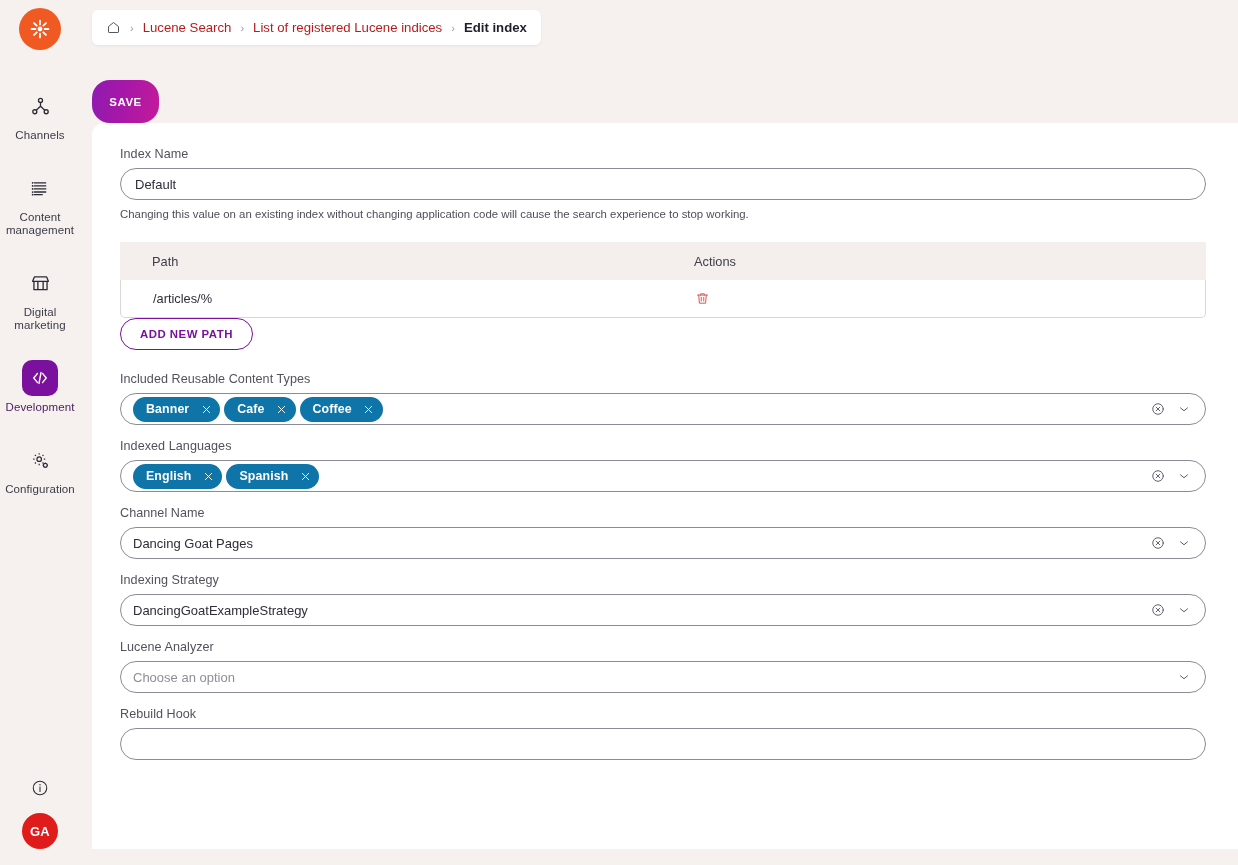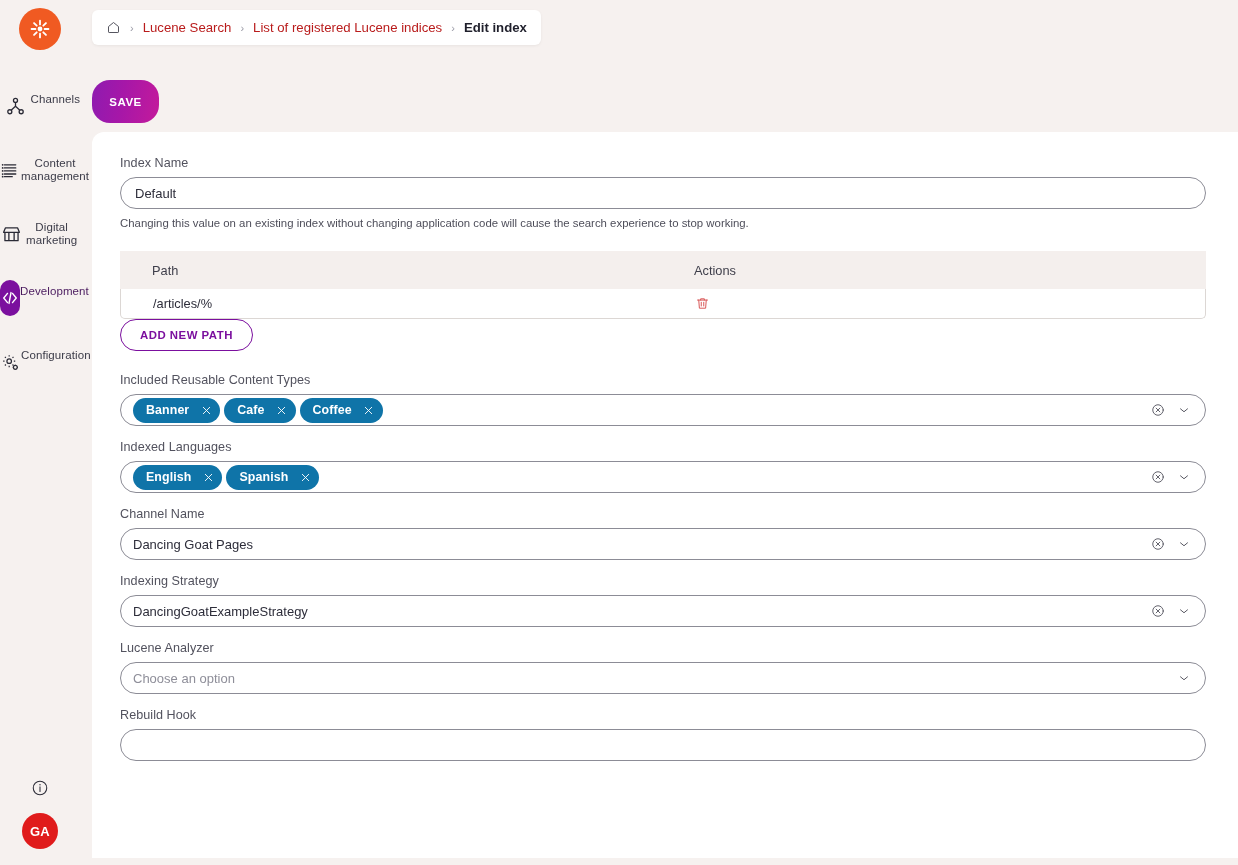--- a/index.html
+++ b/index.html
@@ -29,21 +29,22 @@
     border-radius: 50%;
     background: #f05a22;
     margin-top: 8px;
     display: flex; align-items: center; justify-content: center;
     flex: none;
   }
   .nav-list { margin-top: 38px; width: 100%; }
   .nav-item {
     width: 100%;
     display: flex;
-    flex-direction: row;
+    flex-direction: column;
+    align-items: center;
     margin-bottom: 28px;
     cursor: pointer;
     text-decoration: none;
   }
   .nav-icon-box {
     width: 36px; height: 36px;
     border-radius: 10px;
     display: flex; align-items: center; justify-content: center;
     color: #2b2b36;
   }
@@ -120,21 +121,21 @@
     font-weight: bold;
     letter-spacing: 0.5px;
     font-family: "Liberation Sans", sans-serif;
     cursor: pointer;
     z-index: 6;
   }
 
   
   #main-card {
     position: absolute;
-    left: 92px; top: 132px;
+    left: 92px; top: 123px;
     width: 1146px;
     height: 726px;
     background: #ffffff;
     border-top-left-radius: 12px;
     overflow: hidden;
   }
   #form-area { padding: 24px 28px 20px 28px; }
 
   .field-block { margin-bottom: 14px; }
   .field-label {
@@ -174,21 +175,21 @@
   }
   .th {
     font-size: 12.8px;
     color: #3e3e4a;
   }
   .col-path { width: 542px; margin-left: 18px; }
   .col-actions { width: 200px; }
   .tbl-row {
     display: flex;
     align-items: center;
-    height: 30px;
+    height: 38px;
     padding: 13px 14px;
     border: 1px solid #dcd7d4;
     border-top: none;
     border-bottom-left-radius: 5px;
     border-bottom-right-radius: 5px;
     background: #fff;
   }
   .td { font-size: 12.8px; color: #2d2d3a; }
   .trash-btn {
     background: none; border: none; padding: 0; cursor: pointer;

